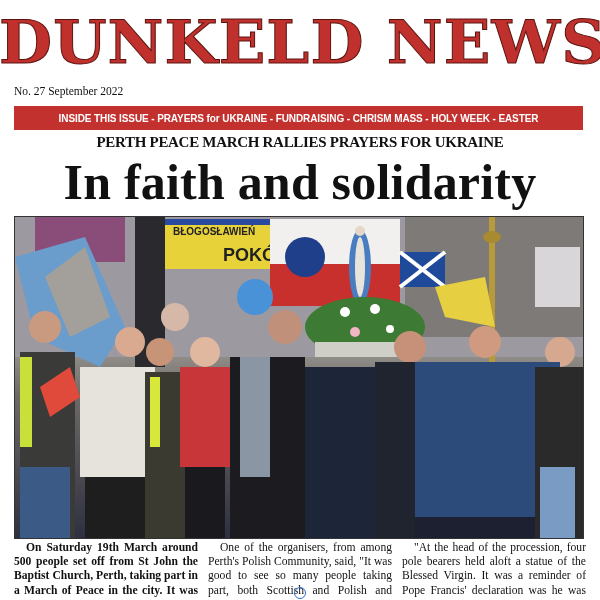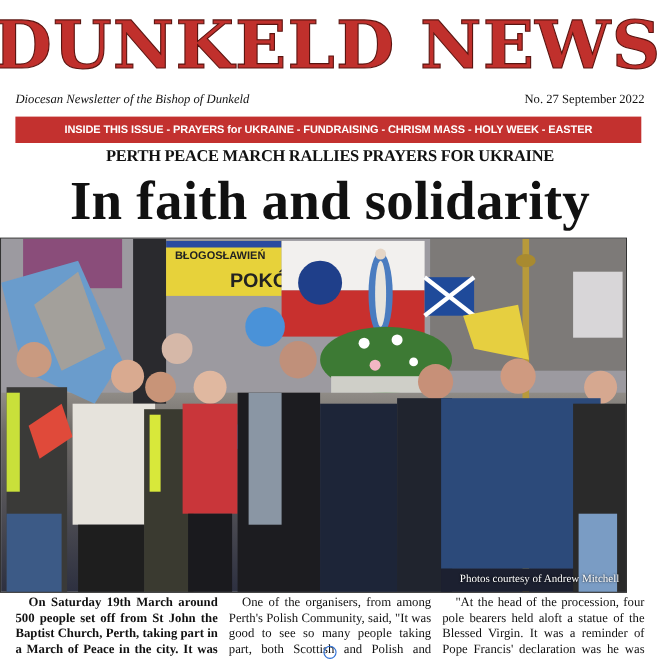--- a/index.html
+++ b/index.html
@@ -1,21 +1,21 @@
 <!DOCTYPE html>
 <html><head>
 <meta charset="utf-8">
 <style>
   * { box-sizing: border-box; margin: 0; padding: 0; }
   html, body { width: 600px; height: 600px; overflow: hidden; background: #ffffff; }
   body { position: relative; font-family: "Liberation Serif", serif; color: #111; }
 
   .masthead {
     position: absolute; left: 0; top: 6px; width: 600px; height: 72px;
-    text-align: left;
+    text-align: right;
   }
   .masthead-title {
     display: inline-block;
     font-family: "DejaVu Serif", serif;
     font-weight: bold;
     font-size: 60px;
     line-height: 72px;
     letter-spacing: 1px;
     color: #c0302c;
     -webkit-text-stroke: 1px #5a1410;
@@ -56,21 +56,21 @@
     font-family: "Liberation Serif", serif;
     font-weight: bold;
     font-size: 50px;
     line-height: 60px;
     text-align: center;
     letter-spacing: 0.2px;
     white-space: nowrap;
   }
 
   .photo {
-    position: absolute; left: 0; top: 216px; width: 570px; height: 323px;
+    position: absolute; left: 14px; top: 216px; width: 570px; height: 323px;
     border: 1px solid #333;
     overflow: hidden;
     background: linear-gradient(180deg, #8a8c94 0%, #b8b4ae 30%, #6e6a66 55%, #2d3040 100%);
   }
   .photo .layer { position: absolute; }
   .photo .credit {
     position: absolute; right: 6px; bottom: 6px;
     font-family: "Liberation Serif", serif; font-size: 10px; color: #fff;
     text-shadow: 0 0 2px #000;
   }
@@ -91,21 +91,20 @@
   }
 </style>
 </head>
 <body>
 
 <header class="masthead">
   <span class="masthead-title">DUNKELD NEWS</span>
 </header>
 
 <div class="subline">
-  <span class="tagline">Diocesan Newsletter of the Bishop of Dunkeld</span>
   <span class="issue">No. 27 September 2022</span>
 </div>
 
 <div class="banner">INSIDE THIS ISSUE - PRAYERS for UKRAINE - FUNDRAISING - CHRISM MASS - HOLY WEEK - EASTER</div>
 
 <div class="kicker">PERTH PEACE MARCH RALLIES PRAYERS FOR UKRAINE</div>
 <h1 class="headline">In faith and solidarity</h1>
 
 <figure class="photo">
   <svg class="layer" width="570" height="323" viewBox="0 0 570 323" style="left:0;top:0;">
@@ -173,21 +172,20 @@
     <rect x="170" y="250" width="40" height="73" fill="#1a1a1e"></rect>
     <rect x="215" y="140" width="75" height="183" fill="#1c1c20"></rect>
     <rect x="225" y="140" width="30" height="120" fill="#8a96a4"></rect>
     <rect x="290" y="150" width="70" height="173" fill="#1d2538"></rect>
     <rect x="360" y="145" width="50" height="178" fill="#20242e"></rect>
     <rect x="400" y="145" width="145" height="155" fill="#2c4a7a"></rect>
     <rect x="400" y="300" width="145" height="23" fill="#1c2030"></rect>
     <rect x="520" y="150" width="50" height="173" fill="#2a2a2a"></rect>
     <rect x="525" y="250" width="35" height="73" fill="#7a9cc4"></rect>
   </svg>
-  <figcaption class="credit">Photos courtesy of Andrew Mitchell</figcaption>
 </figure>
 
 <section class="columns">
   <p class="col bold">On Saturday 19th March around 500 people set off from St John the Baptist Church, Perth, taking part in a March of Peace in the city. It was the Feast of the</p>
   <p class="col">One of the organisers, from among Perth's Polish Community, said, "It was good to see so many people taking part, both Scottish and Polish and many other</p>
   <p class="col">"At the head of the procession, four pole bearers held aloft a statue of the Blessed Virgin. It was a reminder of Pope Francis' declaration was he was preparing to conse-</p>
 </section>
 
 <div class="cursor-ring"></div>
 

